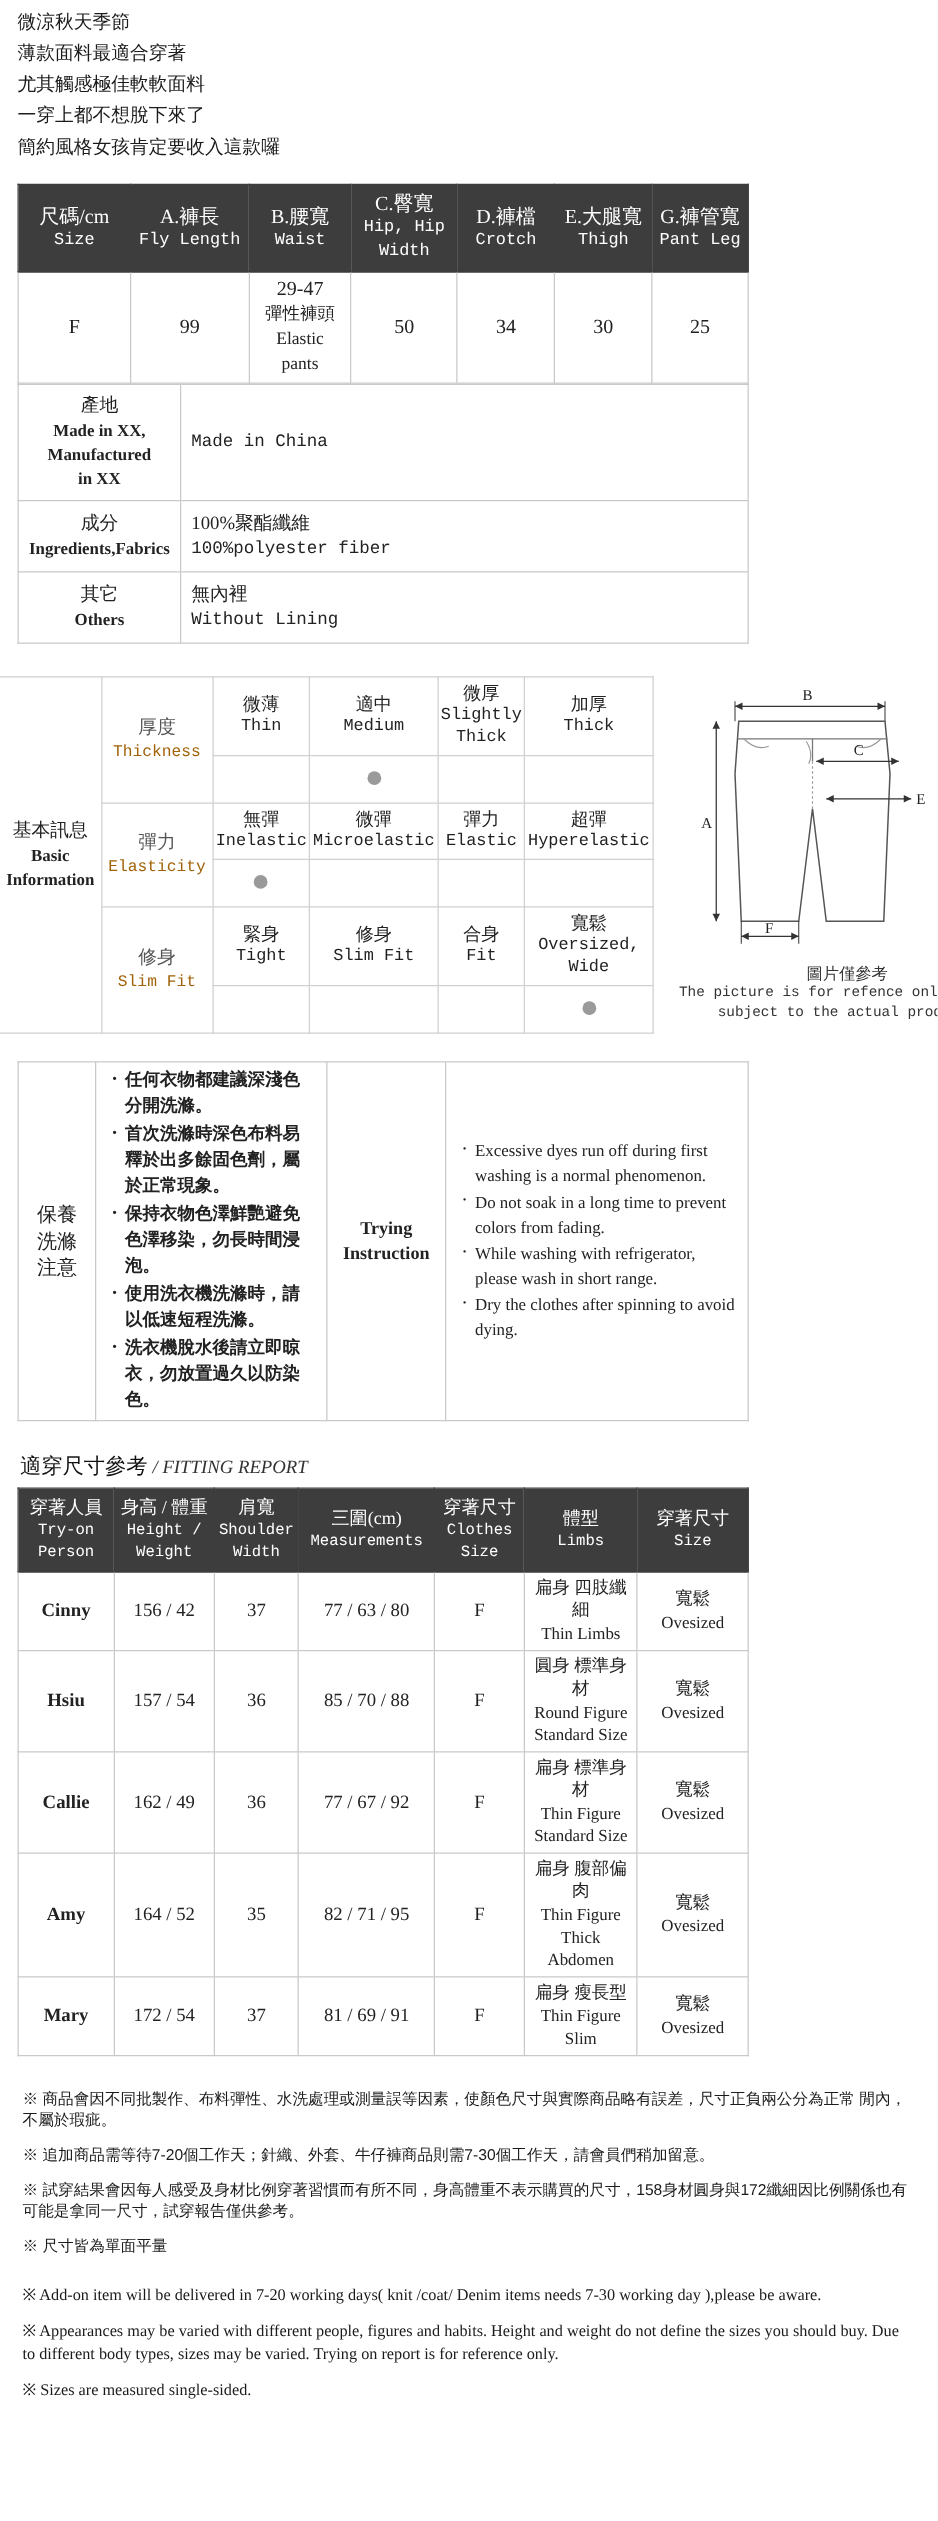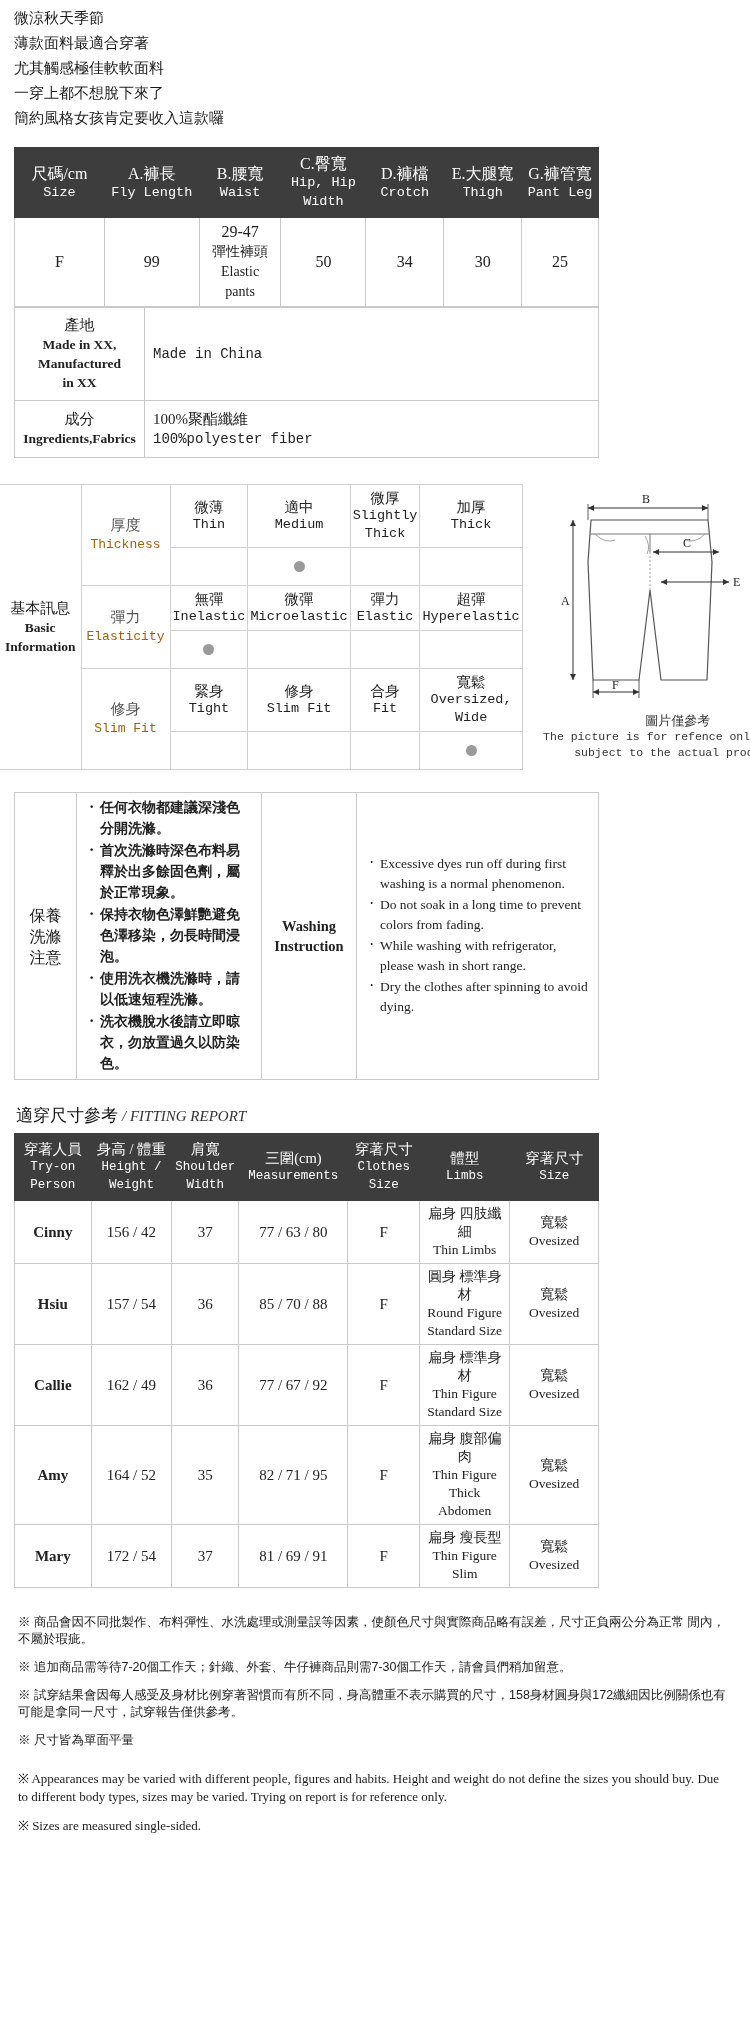--- a/index.html
+++ b/index.html
@@ -224,20 +224,30 @@
         </td>
       </tr>
       <tr>
         <td class="label">
           <span class="cn">成分</span>
           <span class="en">Ingredients,Fabrics</span>
         </td>
         <td class="value">
           <span class="cn">100%聚酯纖維</span>
           <span class="en">100%polyester fiber</span>
+        </td>
+      </tr>
+      <tr>
+        <td class="label">
+          <span class="cn">其它</span>
+          <span class="en">Others</span>
+        </td>
+        <td class="value">
+          <span class="cn">無內裡</span>
+          <span class="en">Without Lining</span>
         </td>
       </tr>
     </tbody>
   </table>
   </div>
 
   <div class="basic-wrap">
     <table class="basic-table">
       <tbody>
 
@@ -399,21 +409,21 @@
         <td style="width:185px;font-weight:bold;">
           <ul>
             <li>任何衣物都建議深淺色分開洗滌。</li>
             <li>首次洗滌時深色布料易釋於出多餘固色劑，屬於正常現象。</li>
             <li>保持衣物色澤鮮艷避免色澤移染，勿長時間浸泡。</li>
             <li>使用洗衣機洗滌時，請以低速短程洗滌。</li>
             <li>洗衣機脫水後請立即晾衣，勿放置過久以防染色。</li>
           </ul>
         </td>
         <td class="side-en">
-          <div>Washing</div>
+          <div>Trying</div>
           <div>Instruction</div>
         </td>
         <td>
           <ul>
             <li class="en-li">Excessive dyes run off during first washing is a normal phenomenon.</li>
             <li class="en-li">Do not soak in a long time to prevent colors from fading.</li>
             <li class="en-li">While washing with refrigerator, please wash in short range.</li>
             <li class="en-li">Dry the clothes after spinning to avoid dying.</li>
           </ul>
         </td>
@@ -542,18 +552,19 @@
       </tr>
     </tbody>
   </table>
 
   <div class="notes">
     <p>※ 商品會因不同批製作、布料彈性、水洗處理或測量誤等因素，使顏色尺寸與實際商品略有誤差，尺寸正負兩公分為正常 閒內，不屬於瑕疵。</p>
     <p>※ 追加商品需等待7-20個工作天；針織、外套、牛仔褲商品則需7-30個工作天，請會員們稍加留意。</p>
     <p>※ 試穿結果會因每人感受及身材比例穿著習慣而有所不同，身高體重不表示購買的尺寸，158身材圓身與172纖細因比例關係也有可能是拿同一尺寸，試穿報告僅供參考。</p>
     <p>※ 尺寸皆為單面平量</p>
     <div class="gap"></div>
+    <p class="en-note">※ Add-on item will be delivered in 7-20 working days( knit /coat/ Denim items needs 7-30 working day ),please be aware.</p>
     <p class="en-note">※ Appearances may be varied with different people, figures and habits. Height and weight do not define the sizes you should buy. Due to different body types, sizes may be varied. Trying on report is for reference only.</p>
     <p class="en-note">※ Sizes are measured single-sided.</p>
   </div>
   </div>
 
 </div>
 
 </body></html>

